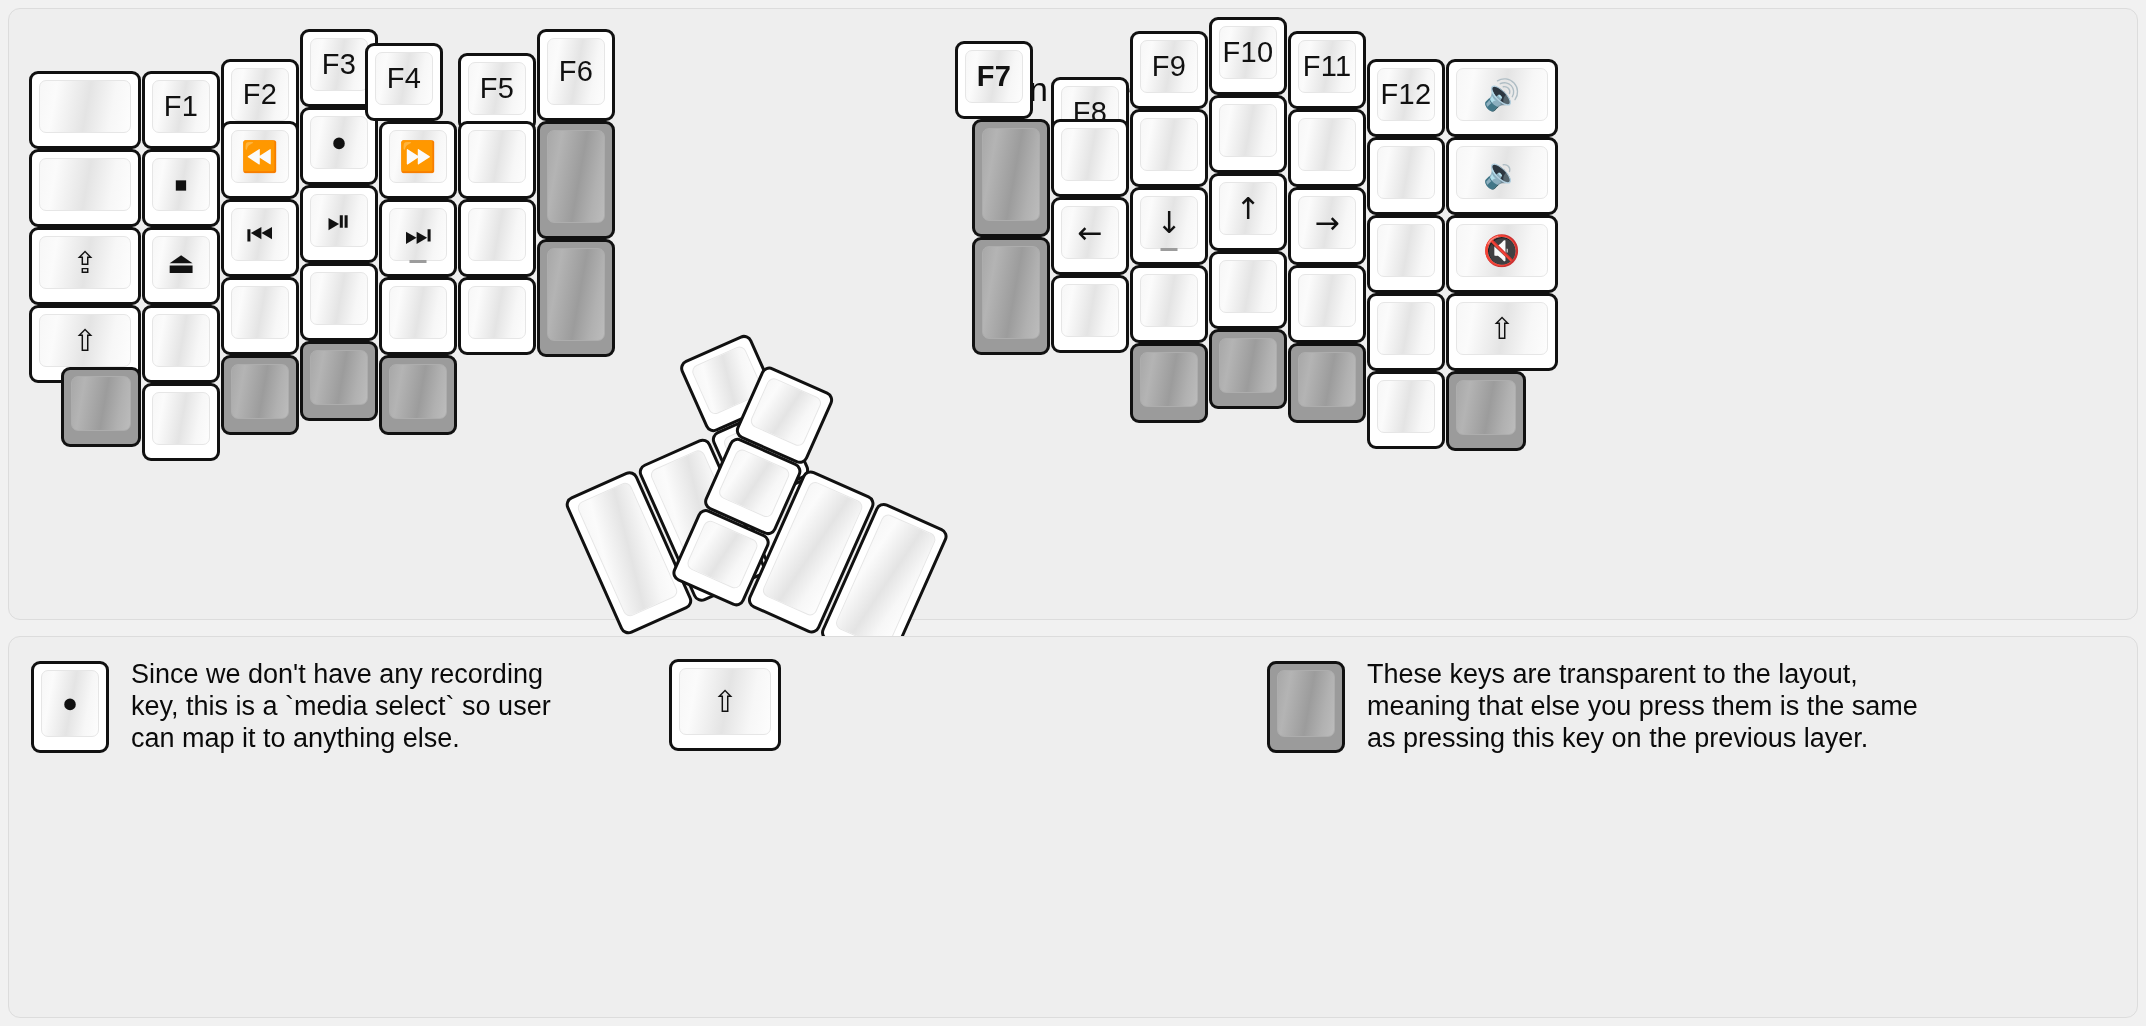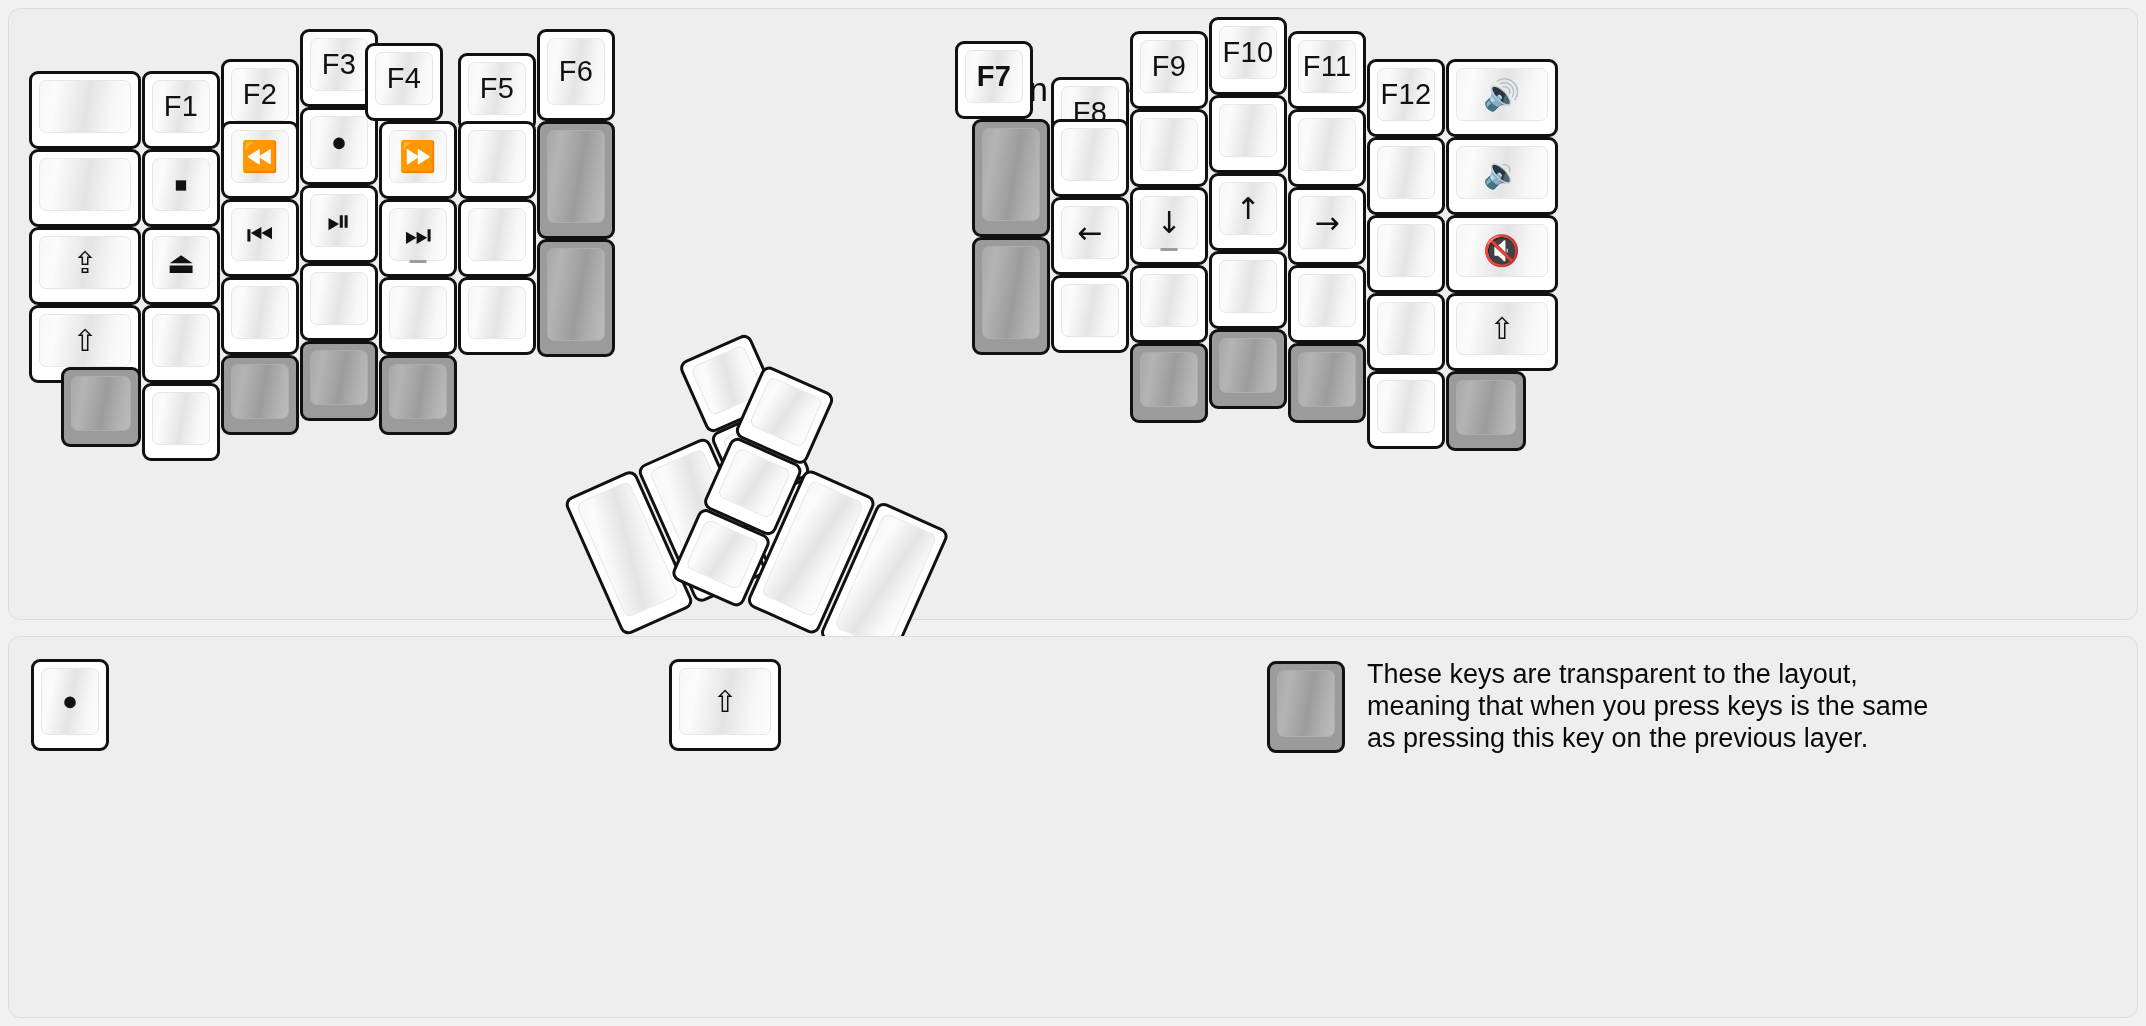--- a/index.html
+++ b/index.html
@@ -394,32 +394,35 @@
   </div>
 
   <div class="panel" id="legend-panel">
     <div id="legend-host">
         <div class="legend-item" style="left: 22px; top: 22px;">
           <div class="key legend-key" style="left: 0px; top: 0px; width: 78px; height: 92px; position: relative;">
             <div class="cap">
               <span class="glyph small">⏺</span>
             </div>
           </div>
+          <div class="legend-text">Since we don't have any recording
+key, this is a `media select` so user
+can map it to anything else.</div>
         </div>
         <div class="legend-item" style="left: 660px; top: 22px;">
           <div class="key legend-key" style="left: 0px; top: 0px; width: 112px; height: 92px; position: relative;">
             <div class="cap">
               <span class="glyph">⇧</span>
             </div>
           </div>
         </div>
         <div class="legend-item" style="left: 1258px; top: 22px;">
           <div class="key trans legend-key" style="left: 0px; top: 0px; width: 78px; height: 92px; position: relative;">
             <div class="cap"></div>
           </div>
           <div class="legend-text">These keys are transparent to the layout,
-meaning that when you press keys is the same
+meaning that else you press them is the same
 as pressing this key on the previous layer.</div>
         </div>
       </div>
   </div>
 
 </div>
 
 </body></html>

